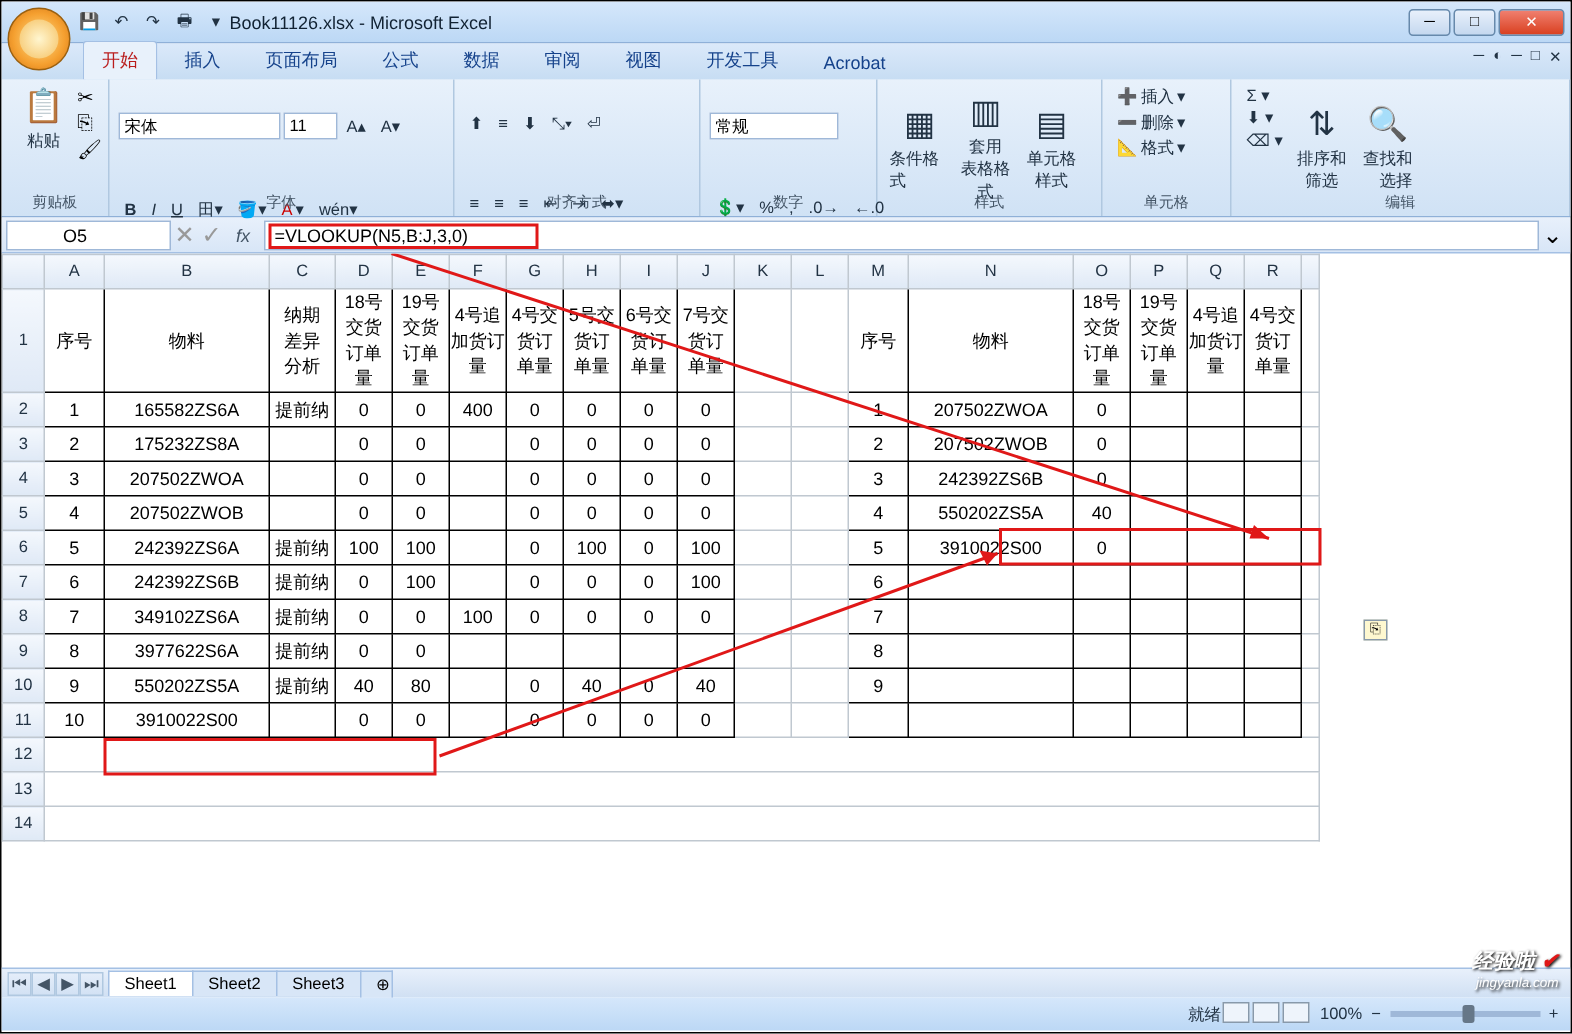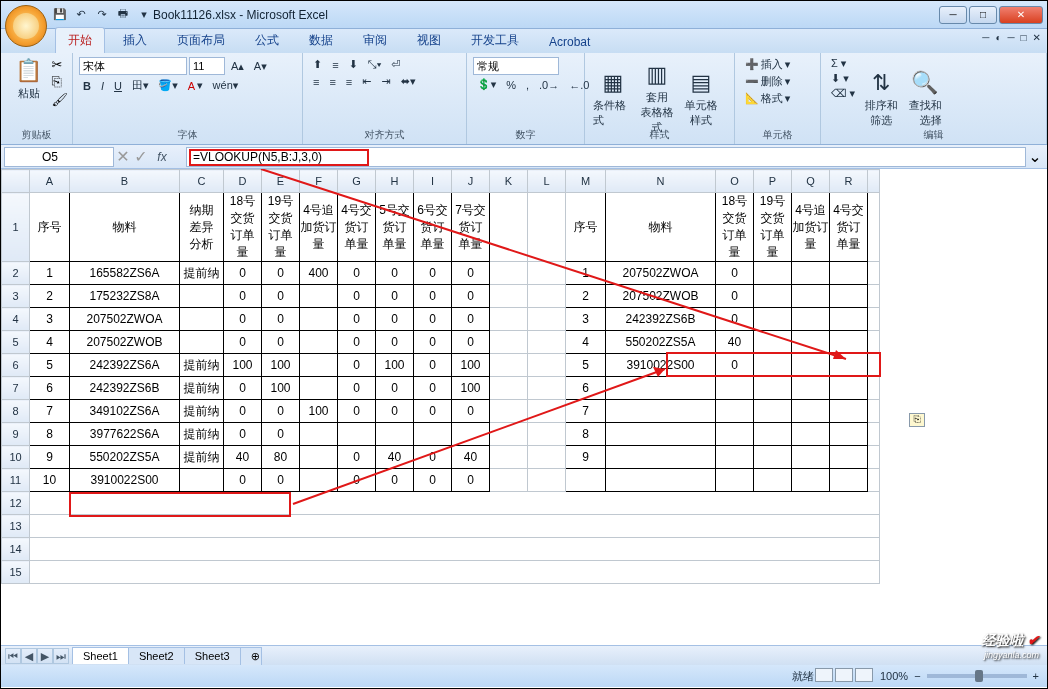--- a/index.html
+++ b/index.html
@@ -16,26 +16,26 @@
 .ribbon-tabs{height:24px;background:linear-gradient(#dbe9fa,#c7ddf3);display:flex;padding-left:54px;gap:6px;align-items:flex-end;position:relative}
 .rtab{font-size:12px;color:#15428b;padding:4px 12px;cursor:pointer}
 .rtab.act{background:#e8f1fb;border:1px solid #a4c0e4;border-bottom:none;border-radius:3px 3px 0 0;color:#b91c1c}
 .rbn-sys{position:absolute;right:6px;top:3px;display:flex;gap:6px;font-size:10px;color:#234}
 .ribbon{height:92px;background:linear-gradient(#e8f1fb,#d0e2f5);display:flex;border-bottom:1px solid #8fb0d8}
 .rgrp{border-right:1px solid #b0c8e0;padding:3px 6px;display:flex;flex-direction:column;height:100%;position:relative}
 .rgrp-lbl{position:absolute;bottom:2px;left:0;right:0;text-align:center;font-size:10px;color:#456}
 .rbtn{font-size:11px;color:#234;padding:1px 4px;display:flex;align-items:center;gap:2px}
 .bigbtn{display:flex;flex-direction:column;align-items:center;justify-content:center;width:44px;padding:2px;font-size:11px;color:#234}
 .bigbtn .ic{font-size:22px;height:28px}
-.ctlrow{display:flex;gap:2px;margin:1px 0}
+.ctlrow{display:flex;gap:2px;margin:19px 0}
 .sel{border:1px solid #9fb8d8;background:#fff;font-size:11px;padding:1px 3px;height:18px}
 .namebox-row{height:24px;background:linear-gradient(#e8f0fb,#d8e6f7);display:flex;align-items:center;border-bottom:1px solid #a4c0e4;padding:1px 3px}
 .namebox{width:110px;border:1px solid #9fb8d8;background:#fff;font-size:12px;padding:2px 24px 2px 6px;text-align:center;position:relative}
 .fxic{width:24px;text-align:center;font-style:italic;font-size:12px;color:#456}
-.fbar{flex:1;border:1px solid #9fb8d8;background:#fff;font-size:12px;padding:2px 6px;margin-left:12px;position:relative}
+.fbar{flex:1;border:1px solid #9fb8d8;background:#fff;font-size:12px;padding:2px 6px;margin-left:2px;position:relative}
 .fbar .hl{position:absolute;left:2px;top:1px;width:180px;height:17px;border:2px solid #e01818;pointer-events:none}
 .grid-wrap{position:relative;height:476px;overflow:hidden}
 .grid{border-collapse:collapse;font-size:12px;table-layout:fixed}
 .grid th,.grid td{border:1px solid #c0c8d0;text-align:center;padding:0;height:23px;background:#fff}
 .grid th{background:linear-gradient(#f4f8fd,#dfe9f6);font-weight:normal;color:#234;font-size:11px}
 .grid .rh{background:linear-gradient(#f4f8fd,#dfe9f6);width:28px;font-size:11px}
 .grid .hrow td{height:68px;border:1px solid #000;font-size:12px}
 .grid .drow td.b{border:1px solid #000}
 .colA{width:40px}.colB{width:110px}.colC{width:44px}.colD,.colE,.colF,.colG,.colH,.colI,.colJ{width:38px}
 .colK{width:38px}.colL{width:38px}.colM{width:40px}.colN{width:110px}.colO,.colP,.colQ,.colR{width:38px}.colS{width:12px}
@@ -546,24 +546,20 @@
           <td colspan="19"></td>
         </tr>
 <tr>
           <th class="rh">13</th>
           <td colspan="19"></td>
         </tr>
 <tr>
           <th class="rh">14</th>
           <td colspan="19"></td>
         </tr>
-<tr>
-          <th class="rh">15</th>
-          <td colspan="19"></td>
-        </tr>
 </tbody>
     </table>
 
 <div class="hl-box" style="left:68px;top:323px;width:222px;height:25px"></div>
 <div class="hl-box" style="left:665px;top:183px;width:215px;height:25px"></div>
 <svg class="arrow" style="left:0;top:0" width="880" height="200">
   <line x1="260" y1="0" x2="845" y2="190"></line>
       <polygon points="845,190 835,181 832,190"></polygon>
 </svg>
 <svg class="arrow" style="left:0;top:0" width="880" height="350">

